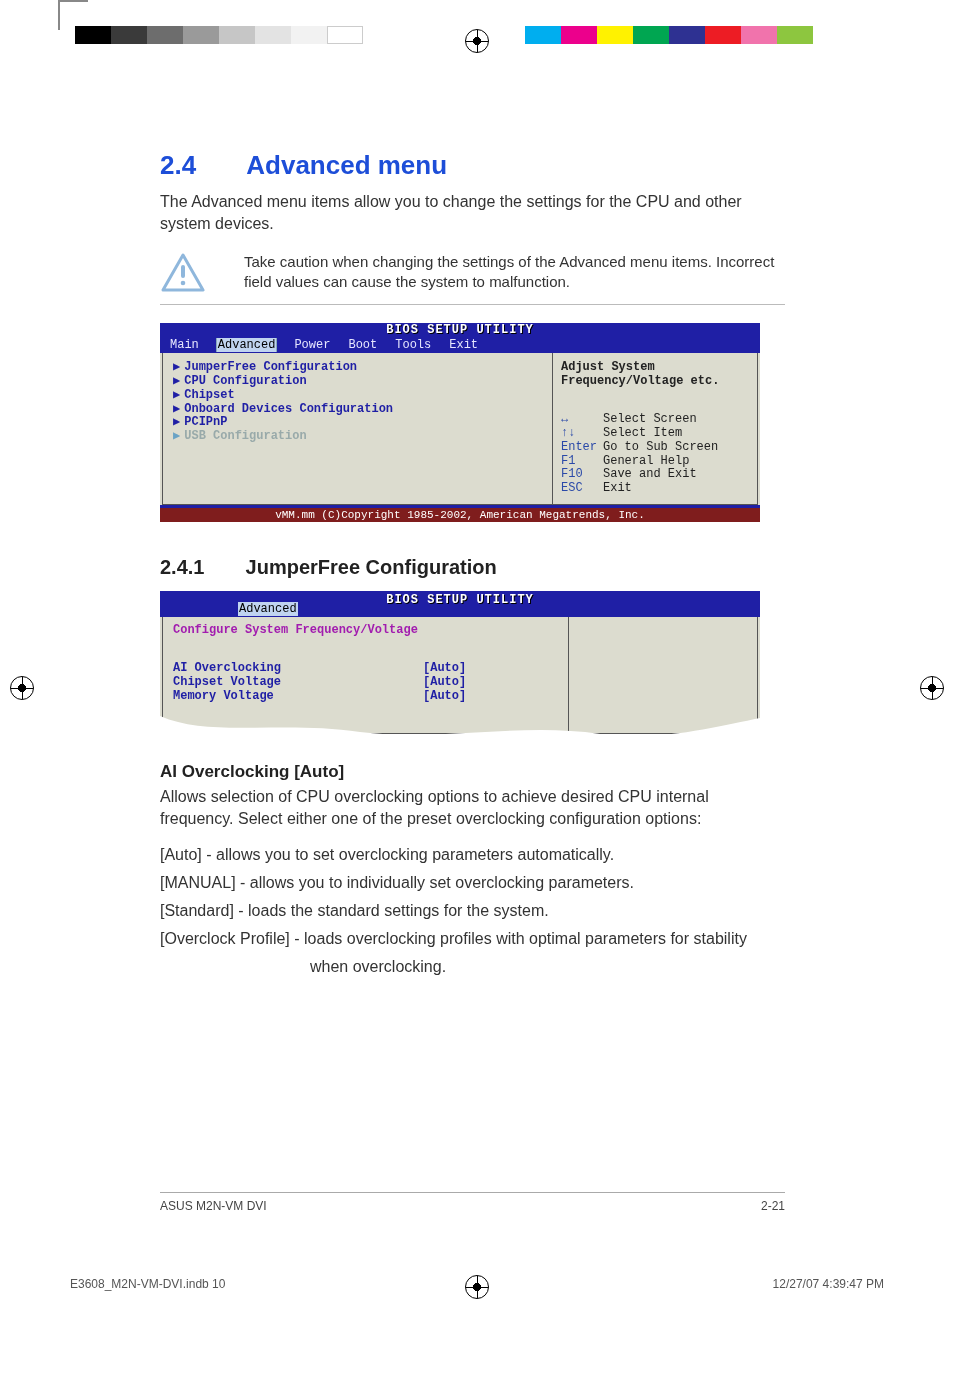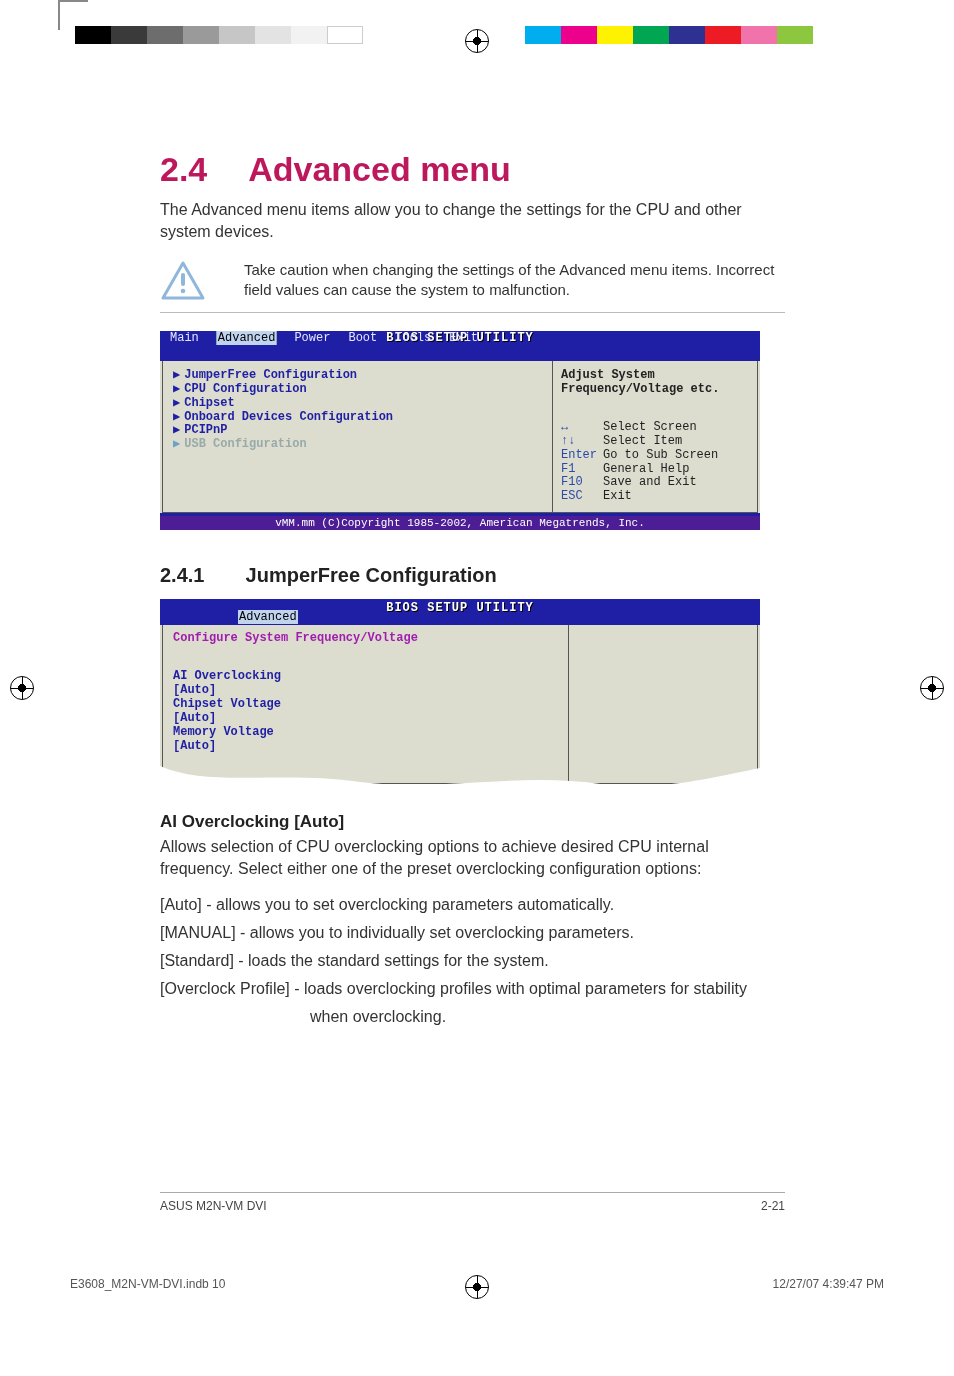--- a/index.html
+++ b/index.html
@@ -40,24 +40,24 @@
   }
 
   
   .page {
     position: absolute;
     left: 160px;
     top: 150px;
     width: 625px;
   }
   h1.section {
-    font-size: 34px;
+    font-size: 26px;
     font-weight: bold;
     margin: 0 0 10px 0;
-    color: #be185d;
+    color: #1d4ed8;
   }
   h1.section .num { display:inline-block; width:80px; }
   p.intro {
     font-size: 16px;
     line-height: 1.35;
     margin: 0 0 18px 0;
     color: #333;
   }
   .caution-row {
     display: flex;
@@ -97,21 +97,21 @@
   .bios .titlebar .title {
     position:absolute; top:0; left:0; right:0;
     text-align:center;
     font-weight:bold;
     letter-spacing:1px;
     font-size:12px;
     line-height:14px;
     text-shadow: 1px 1px 0 #000;
   }
   .bios .tabs {
-    position:absolute; bottom:16px; left:10px;
+    position:absolute; bottom:1px; left:10px;
     display:flex; gap:18px;
     font-size:12px;
     color: #fff;
   }
   .bios .tab { color:#e6e6ff; }
   .bios .tab.active {
     background:#c0d4f0; color:#000;
     padding: 0 1px;
     box-shadow: -1px 0 0 #8ab, 1px 0 0 #8ab;
   }
@@ -144,21 +144,21 @@
   }
   .menu-item .arrow { color:#1f1fa5; margin-right:4px; }
   .menu-item.dim { color:#9aa; }
   .menu-item.dim .arrow { color:#6aa3c5; }
   .help { color:#222; font-weight:bold; line-height:1.15; white-space:pre-wrap; }
   .keys { font-weight:normal; line-height:1.15; }
   .keys .k { color:#2a49a8; display:inline-block; width:42px; }
   .keys .d { color:#222; }
   .keys .row { white-space:nowrap; }
   .bios-footer {
-    background:#4c1d95; color:#fff;
+    background:#7f1d1d; color:#fff;
     text-align:center;
     font-size:11px;
     padding:1px 0;
   }
 
   h2.subsection {
     font-size: 20px;
     font-weight: bold;
     margin: 0 0 12px 0;
     color:#222;
@@ -189,21 +189,21 @@
     display:flex;
     background:#dcdccf;
   }
   .bios2-left {
     flex:1; border:1px solid #555; border-top:none;
     padding:6px 10px 30px 10px;
     margin-left:2px;
     color:#1f1fa5; font-weight:bold;
   }
   .bios2-left .hdr { color:#a21caf; margin-bottom:24px; }
-  .bios2-left .setting { display:flex;flex-direction:column; }
+  .bios2-left .setting { display:flex; }
   .bios2-left .setting .lbl { width:250px; }
   .bios2-right {
     width:188px; border:1px solid #555; border-top:none; border-left:none;
     margin-right:2px;
   }
   .rip {
     position:absolute; left:0; right:0; bottom:-8px; height:26px;
     pointer-events:none;
   }
 

